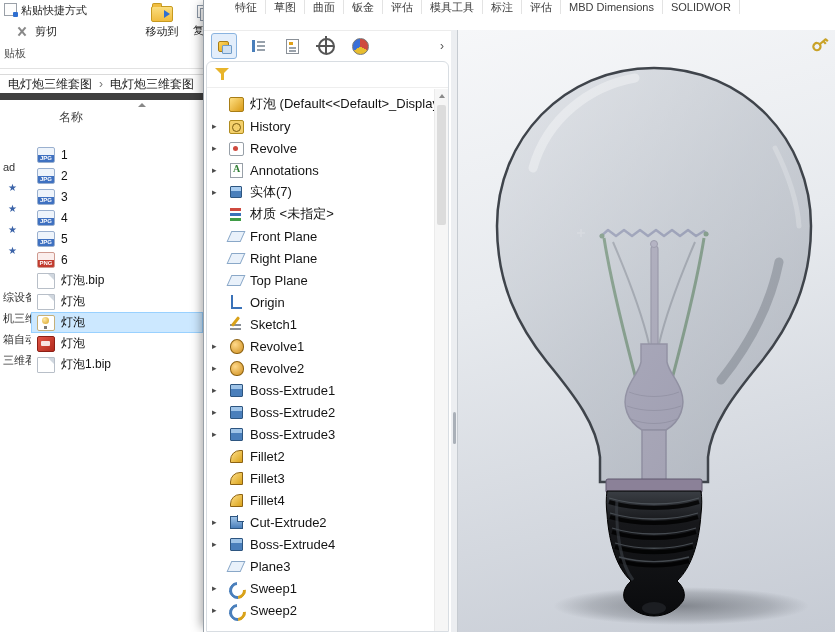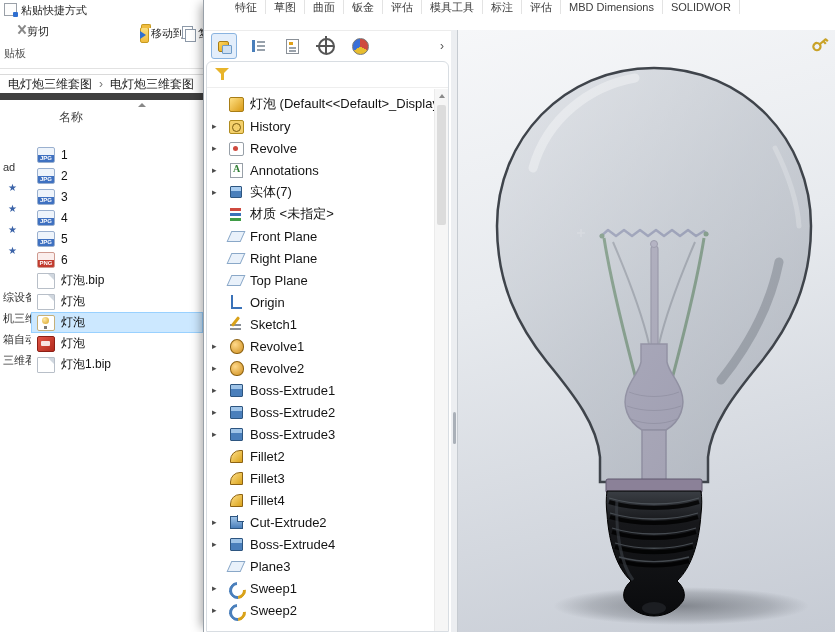--- a/index.html
+++ b/index.html
@@ -6,27 +6,27 @@
   body{
     width:835px;height:632px;position:relative;overflow:hidden;background:#fff;
     font-family:"Liberation Sans","DejaVu Sans",sans-serif;color:#222;
   }
   
   #explorer{position:absolute;left:0;top:0;width:203px;height:632px;background:#fff;overflow:hidden}
   .ribbon{position:absolute;left:0;top:0;width:100%;height:68px;background:#fff;border-bottom:1px solid #e2e2e2}
   .rb-paste{position:absolute;left:4px;top:3px;display:flex;align-items:flex-start;gap:4px;font-size:11px;color:#222;white-space:nowrap}
   .cb-icon{width:11px;height:11px;border:1px solid #9aa0a8;background:#fdfdfd;position:relative;flex:none}
   .cb-icon::after{content:"";position:absolute;right:-2px;bottom:-2px;width:5px;height:5px;background:#2f6fd0;border-radius:1px}
-  .rb-cut{position:absolute;left:16px;top:24px;font-size:11px;color:#222;display:flex;gap:0;align-items:flex-start}
+  .rb-cut{position:absolute;left:16px;top:24px;font-size:11px;color:#222;display:flex;gap:8px;align-items:center}
   .sc-icon{width:11px;height:11px;position:relative;flex:none}
   .sc-icon::before,.sc-icon::after{content:"";position:absolute;left:5px;top:0;width:2px;height:11px;background:#888}
   .sc-icon::before{transform:rotate(40deg)}
   .sc-icon::after{transform:rotate(-40deg)}
   .rb-clip{position:absolute;left:4px;top:46px;font-size:11px;color:#555}
-  .rb-big{position:absolute;top:3px;width:44px;height:60px;display:flex;flex-direction:row;align-items:center;gap:2px;font-size:11px;color:#222;white-space:nowrap}
+  .rb-big{position:absolute;top:3px;width:44px;height:60px;display:flex;flex-direction:column;align-items:center;gap:2px;font-size:11px;color:#222;white-space:nowrap}
   #move-to{left:140px}
   #copy-to{left:182px}
   .i-move{width:20px;height:14px;background:linear-gradient(#fadd7d,#f0bc3e);border:1px solid #c79a1f;border-radius:2px;position:relative;margin-top:3px}
   .i-move::before{content:"";position:absolute;left:0;top:-4px;width:8px;height:3px;background:#f0bc3e;border:1px solid #c79a1f;border-bottom:none;border-radius:2px 2px 0 0}
   .i-move::after{content:"";position:absolute;right:2px;top:3px;width:0;height:0;border-top:4px solid transparent;border-bottom:4px solid transparent;border-left:6px solid #2f6fd0}
   .i-copy{width:14px;height:16px;position:relative;margin-top:2px}
   .i-copy::before,.i-copy::after{content:"";position:absolute;width:9px;height:11px;background:#fff;border:1px solid #8d99a8}
   .i-copy::before{left:0;top:0}
   .i-copy::after{left:3px;top:3px}
   .breadcrumb{position:absolute;left:0;top:74px;width:100%;height:26px;border-top:1px solid #dadada;border-bottom:7px solid #404040;

